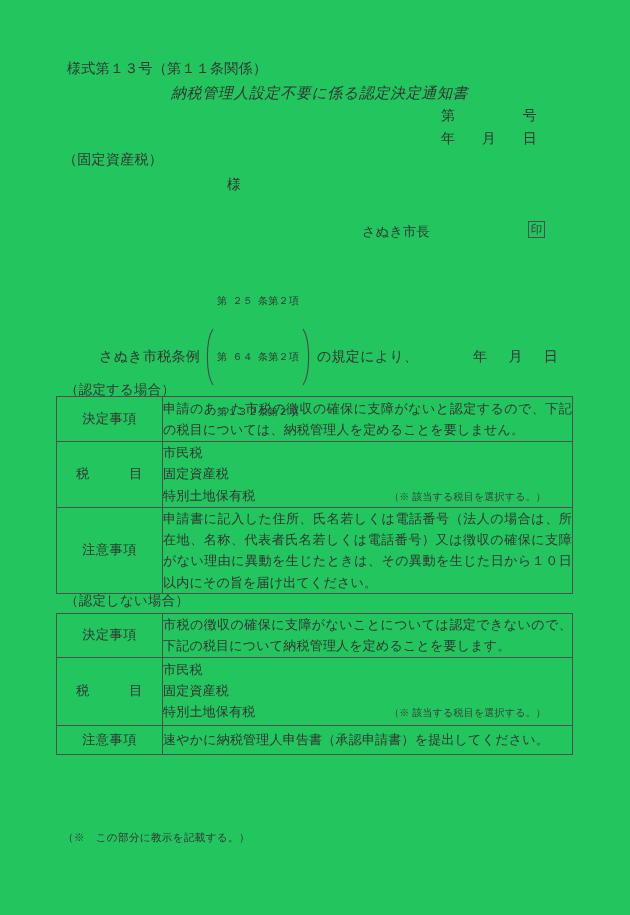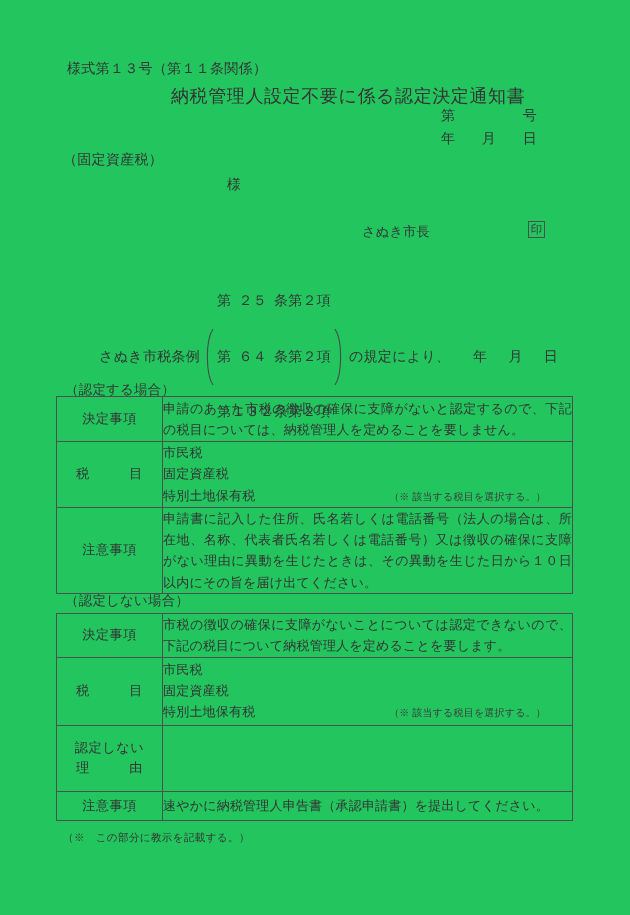--- a/index.html
+++ b/index.html
@@ -12,21 +12,21 @@
   .page{
     position:relative;
     width:630px;height:915px;
     background:#22c55e;
     color:#343434;
     overflow:hidden;
   }
   .abs{position:absolute;}
   .t14{font-size:14px;letter-spacing:.3px;}
   .t13{font-size:13.2px;letter-spacing:.2px;}
-  .title{font-size:18px;letter-spacing:.6px;}
+  .title{font-size:15px;letter-spacing:.6px;font-style:italic;}
   .small-note{font-size:10px;color:#3c3c3c;letter-spacing:.2px;}
   .footnote{font-size:10.5px;letter-spacing:.4px;}
 
   
   .spread{display:flex;justify-content:space-between;}
 
   
   .seal-box{
     width:17px;height:17px;
     border:1px solid #4e4e4e;
@@ -34,21 +34,21 @@
     font-size:11.5px;color:#3a3a3a;
     box-sizing:border-box;
   }
 
   
   .brace-line{
     display:flex;align-items:center;
     width:511px;
   }
   .brace-articles{
-    font-size:14px;line-height:18.5px;
+    font-size:10px;line-height:18.5px;
     letter-spacing:.2px;
     margin:0 2px;
     white-space:pre;
   }
   .brace-svg{flex:0 0 auto;}
   .inline-date{display:flex;gap:21px;margin-left:auto;margin-right:16px;}
 
   .para{
     width:512px;
     font-size:14px;line-height:22.5px;
@@ -193,30 +193,20 @@
       <td class="cnt">
         <div>市民税</div>
         <div>固定資産税</div>
         <div class="tax-last-line">
           <span>特別土地保有税</span>
           <span class="small-note tax-note">（※ 該当する税目を選択する。）</span>
         </div>
       </td>
     </tr>
     <tr>
-      <td class="lbl" style="height:66px;">
-        <div class="reason-lbl">認定しない</div>
-        <div class="lbl-spread reason-lbl">
-          <span>理</span>
-          <span>由</span>
-        </div>
-      </td>
-      <td class="cnt"></td>
-    </tr>
-    <tr>
       <td class="lbl" style="height:29px;">注意事項</td>
       <td class="cnt">速やかに納税管理人申告書（承認申請書）を提出してください。</td>
     </tr>
   </tbody>
     </table>
 
   <div class="abs footnote" style="left:63px;top:831px;text-align:right;">（※　この部分に教示を記載する。）</div>
 
 </div>
 

